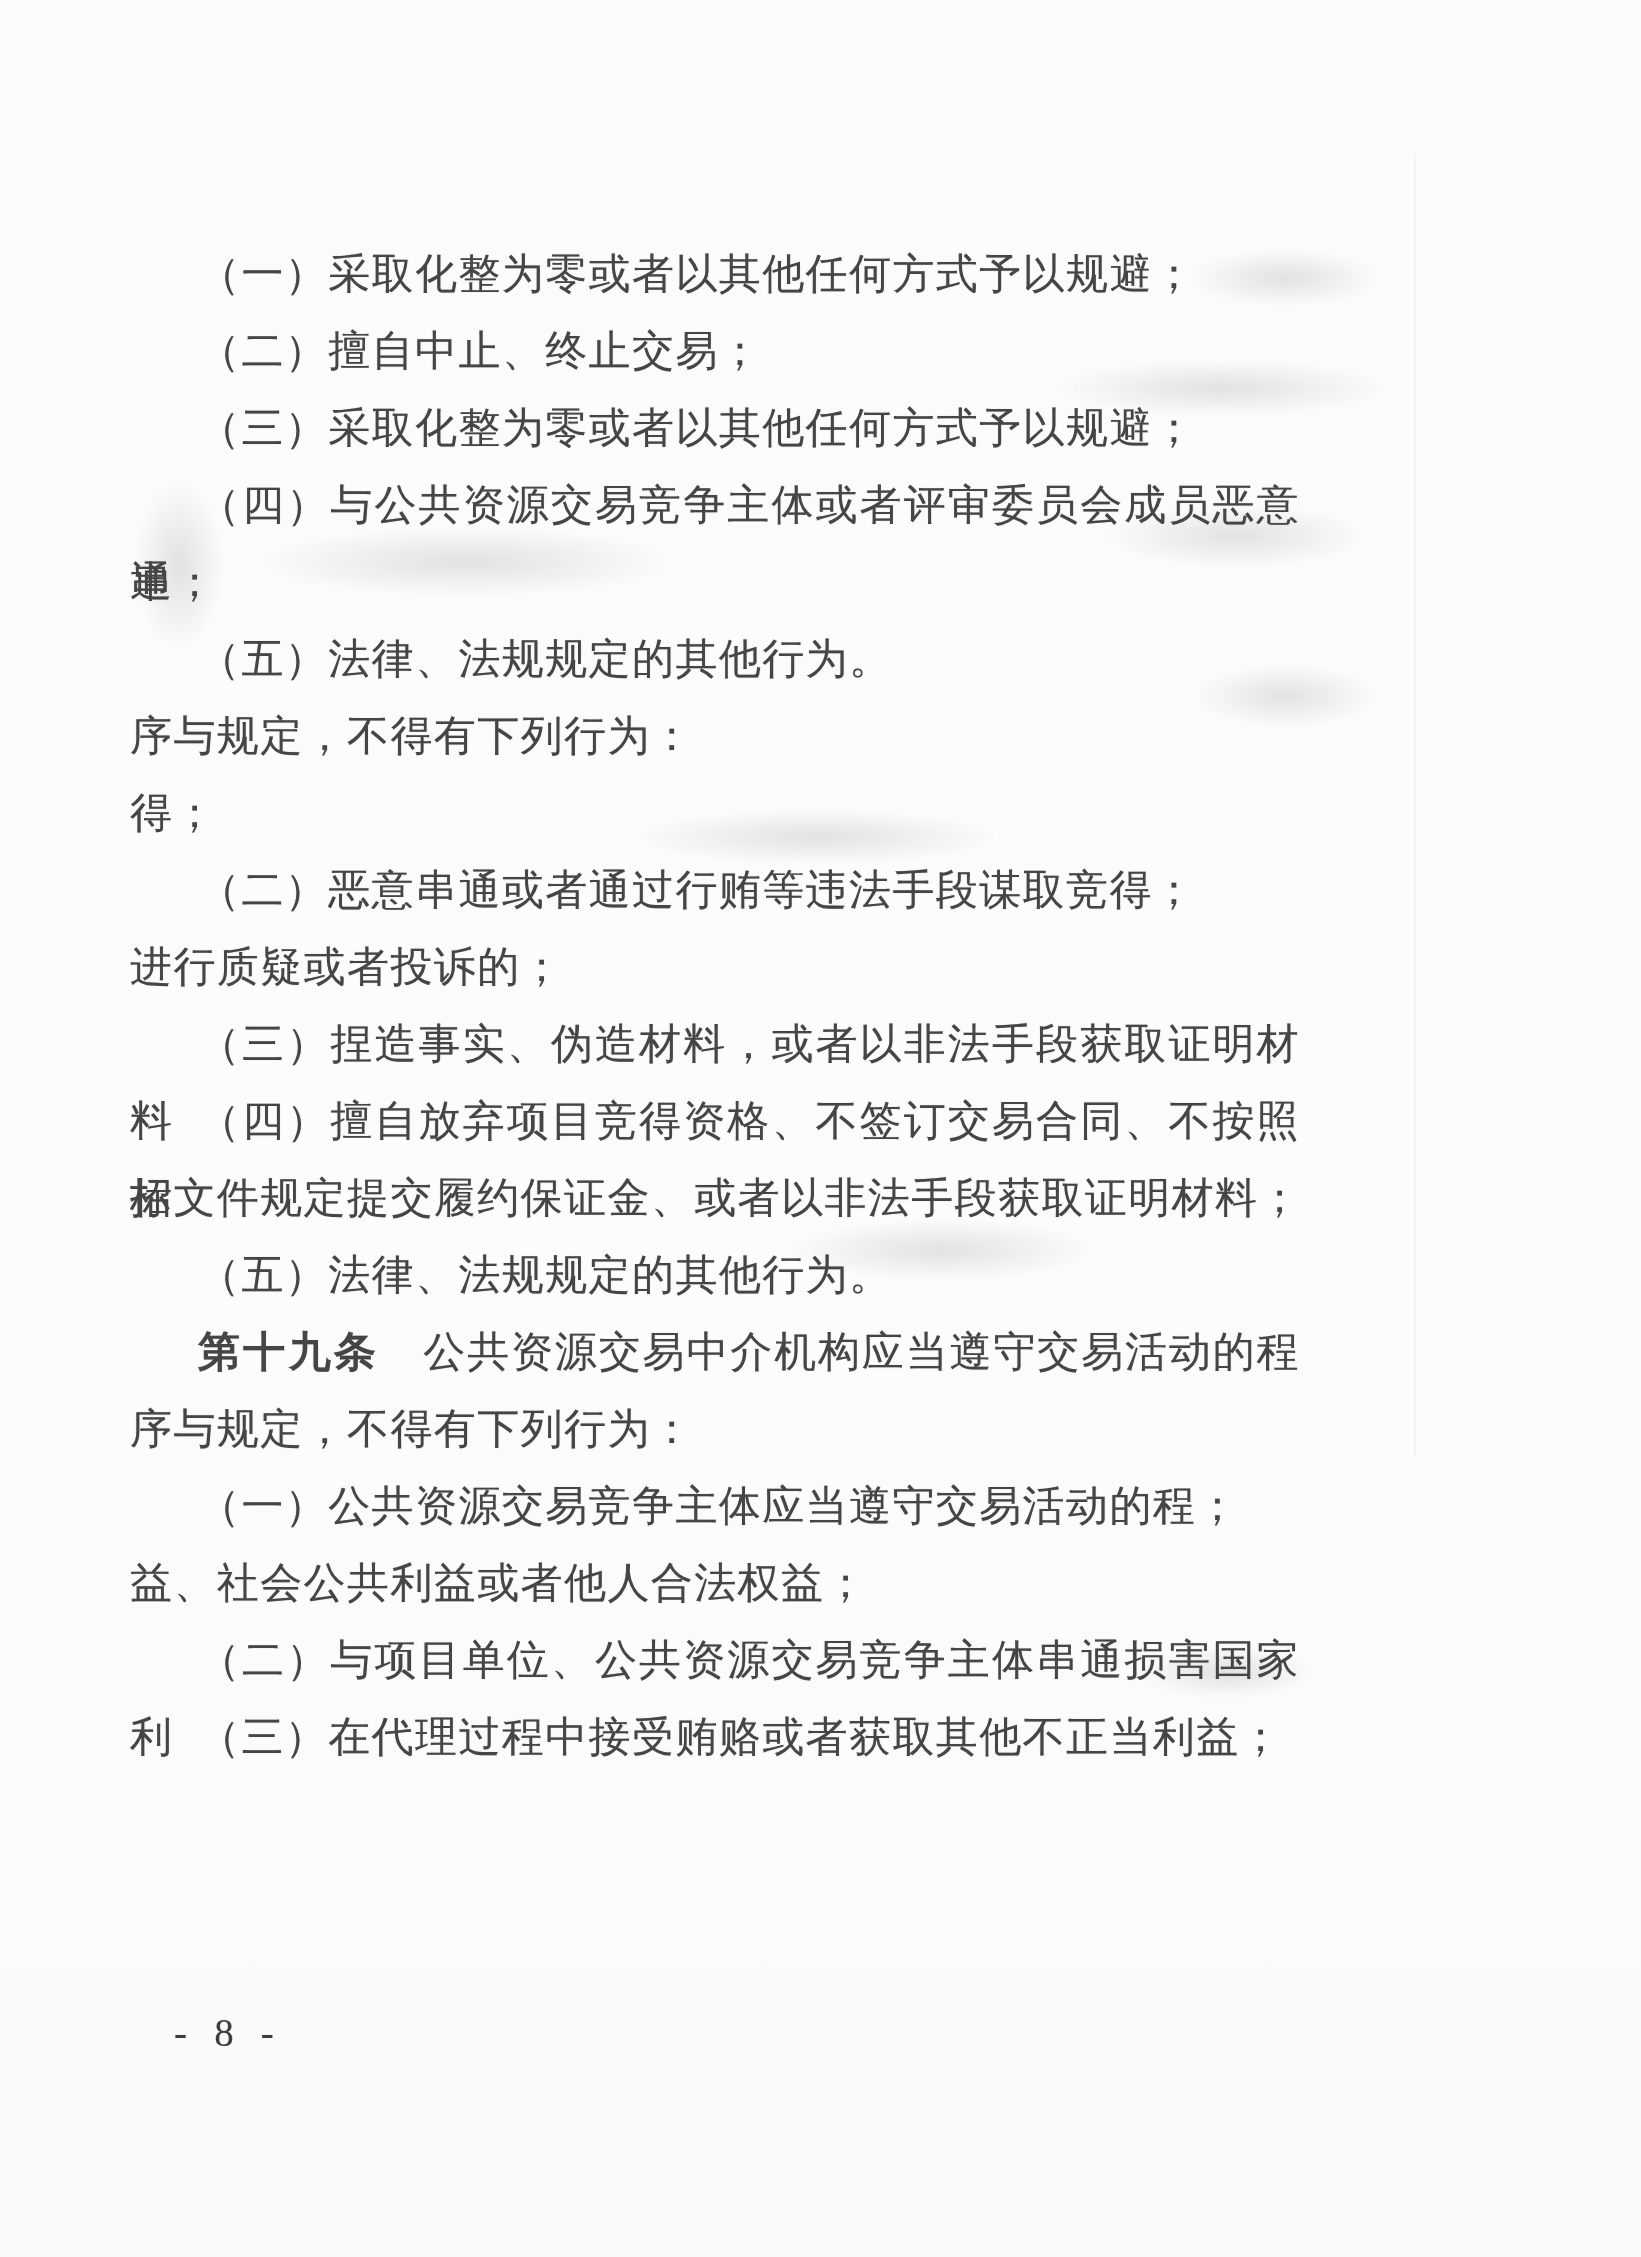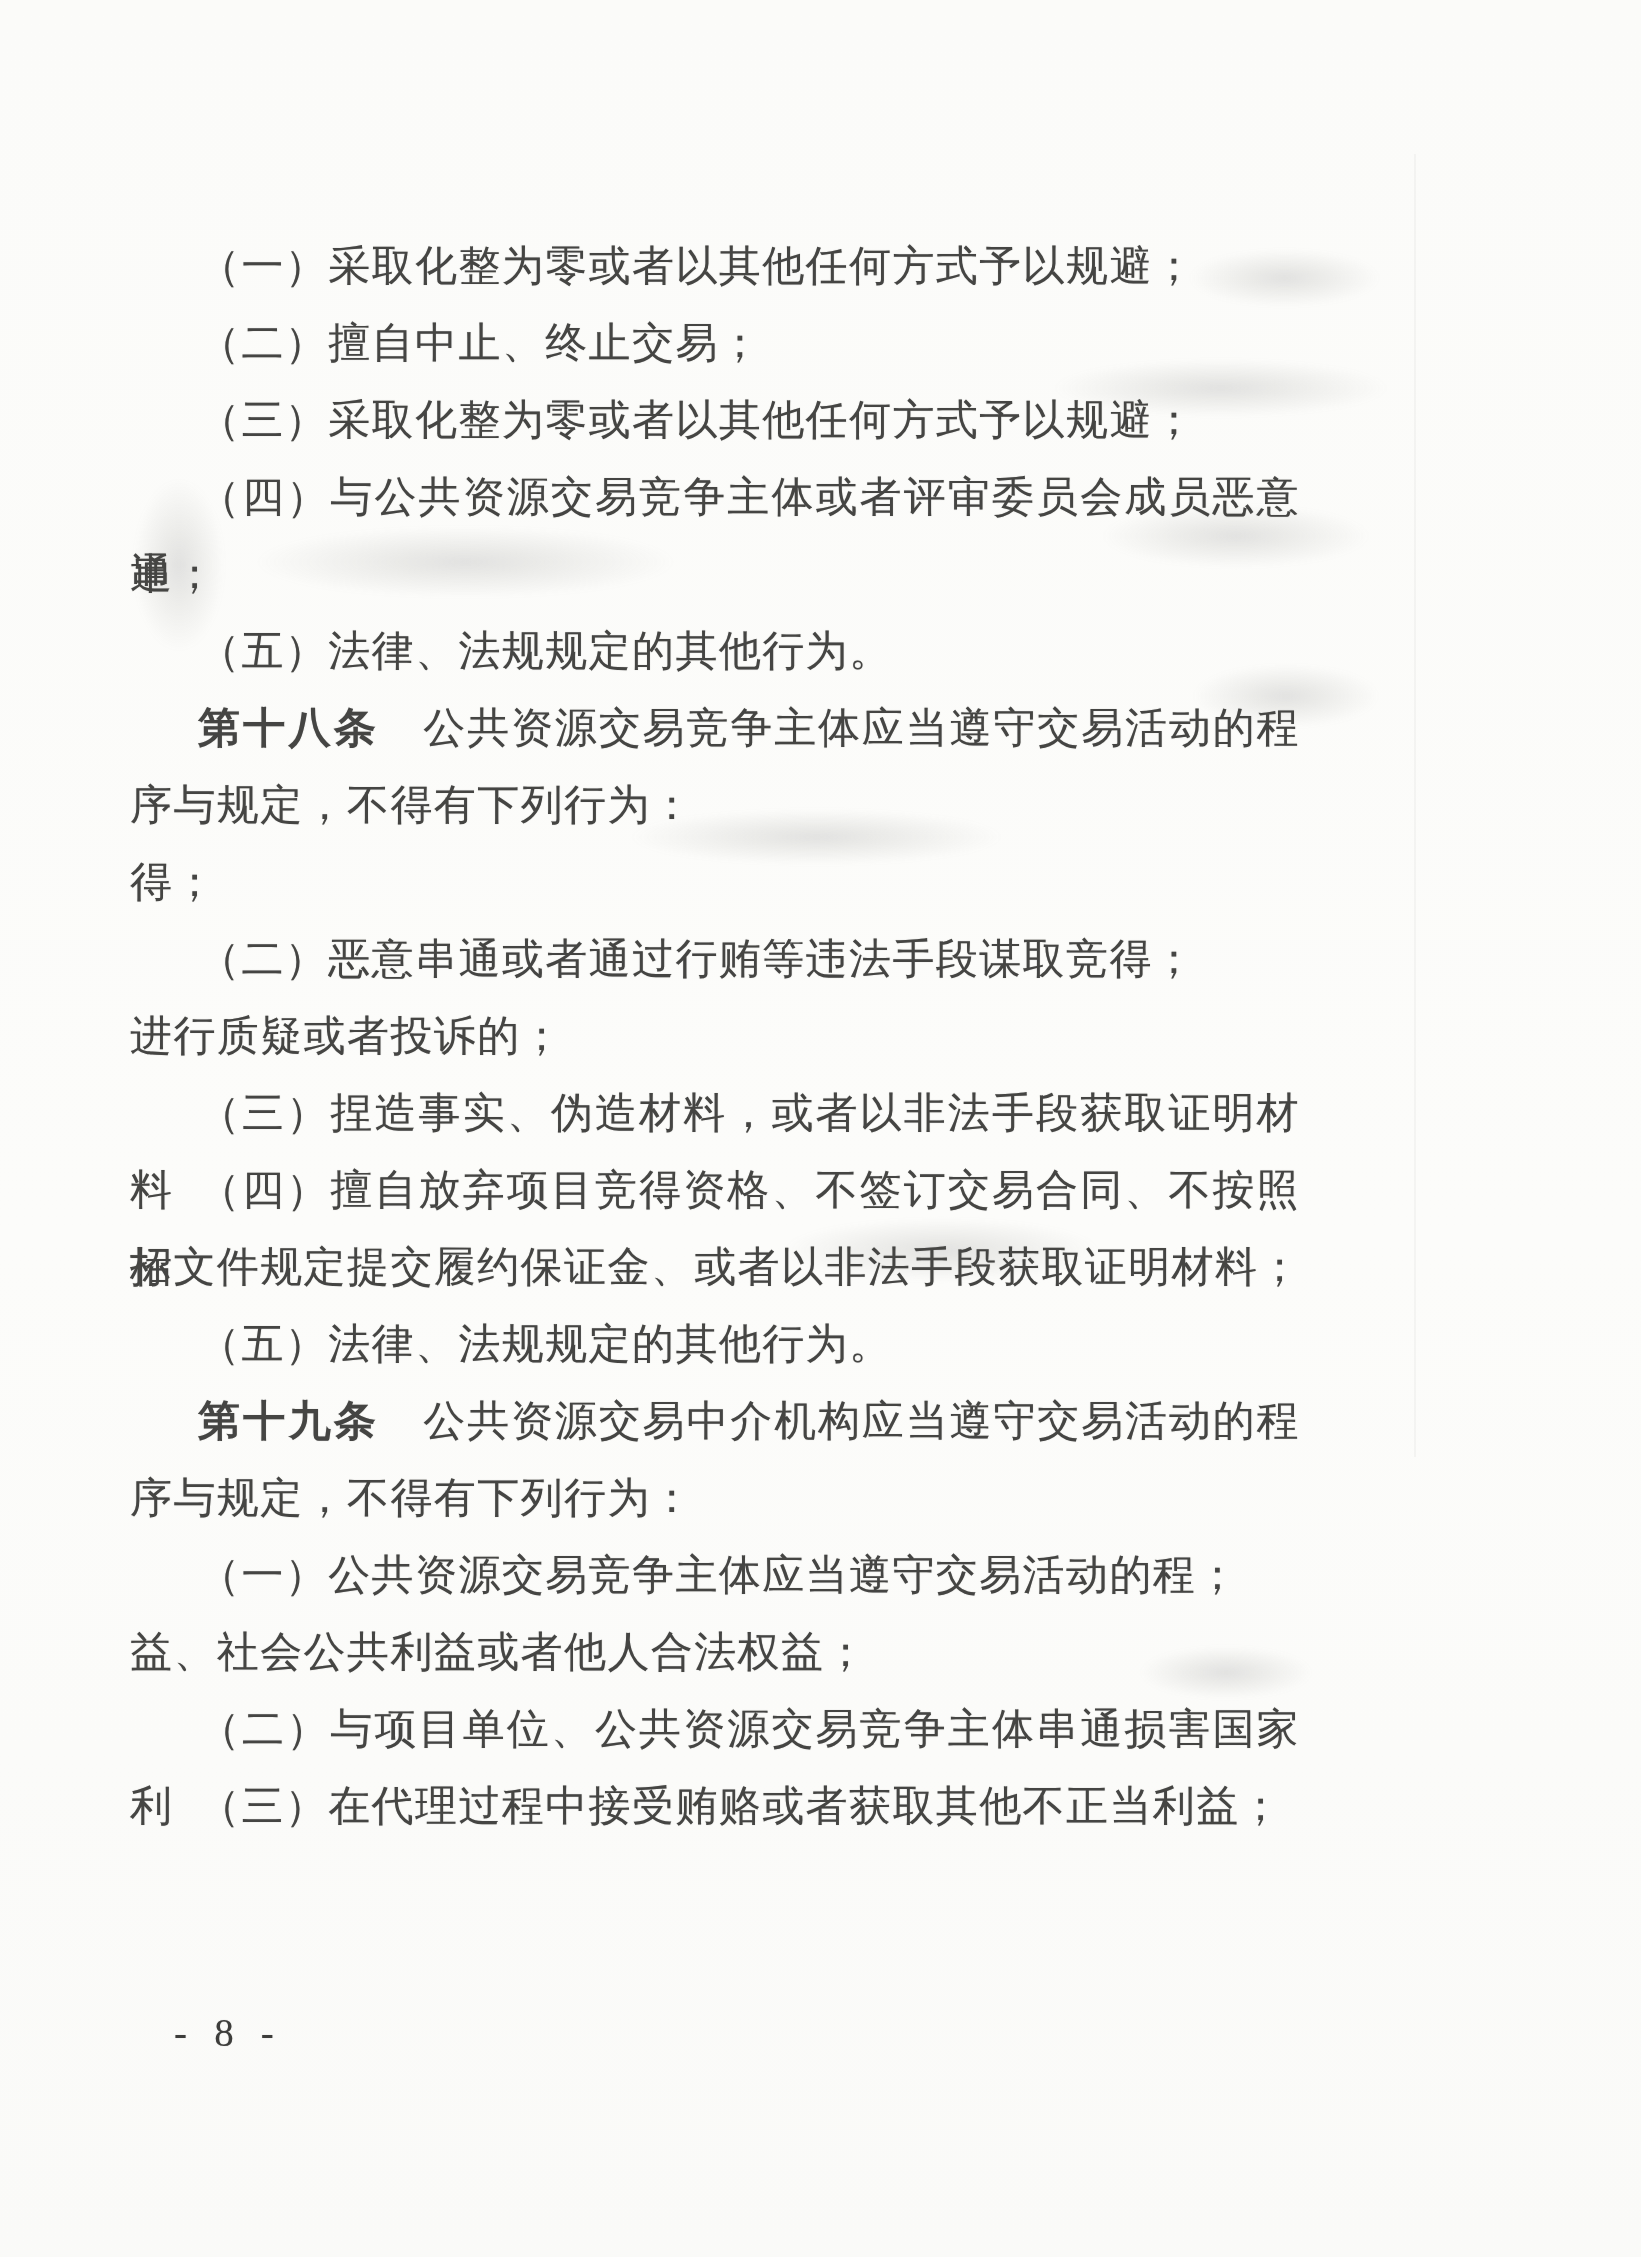--- a/index.html
+++ b/index.html
@@ -16,21 +16,21 @@
     overflow: hidden;
   }
   .page {
     position: absolute;
     inset: 0;
   }
   
   .text-block {
     position: absolute;
     left: 130px;
-    top: 228px;
+    top: 236px;
     width: 1170px;
   }
   .line {
     height: 77px;
     line-height: 77px;
     font-size: 42px;
     letter-spacing: 1.4px;
     white-space: pre;
     text-align: left;
     text-shadow: 0 0 1px rgba(90, 90, 88, 0.45);
@@ -100,21 +100,20 @@
   <div class="ghost g9"></div>
   <div class="scan-streak"></div>
 
   <div class="text-block" id="text-block">
       <div class="line indent">（一）采取化整为零或者以其他任何方式予以规避；</div>
       <div class="line indent">（二）擅自中止、终止交易；</div>
       <div class="line indent">（三）采取化整为零或者以其他任何方式予以规避；</div>
       <div class="line indent justify">（四）与公共资源交易竞争主体或者评审委员会成员恶意串</div>
       <div class="line">通；</div>
       <div class="line indent">（五）法律、法规规定的其他行为。</div>
-      <div class="line indent justify"><span class="article">第十八条</span>　公共资源交易竞争主体应当遵守交易活动的程</div>
       <div class="line">序与规定，不得有下列行为：</div>
       <div class="line">得；</div>
       <div class="line indent">（二）恶意串通或者通过行贿等违法手段谋取竞得；</div>
       <div class="line">进行质疑或者投诉的；</div>
       <div class="line indent justify">（三）捏造事实、伪造材料，或者以非法手段获取证明材料</div>
       <div class="line indent justify">（四）擅自放弃项目竞得资格、不签订交易合同、不按照招</div>
       <div class="line">标文件规定提交履约保证金、或者以非法手段获取证明材料；</div>
       <div class="line indent">（五）法律、法规规定的其他行为。</div>
       <div class="line indent justify"><span class="article">第十九条</span>　公共资源交易中介机构应当遵守交易活动的程</div>
       <div class="line">序与规定，不得有下列行为：</div>

